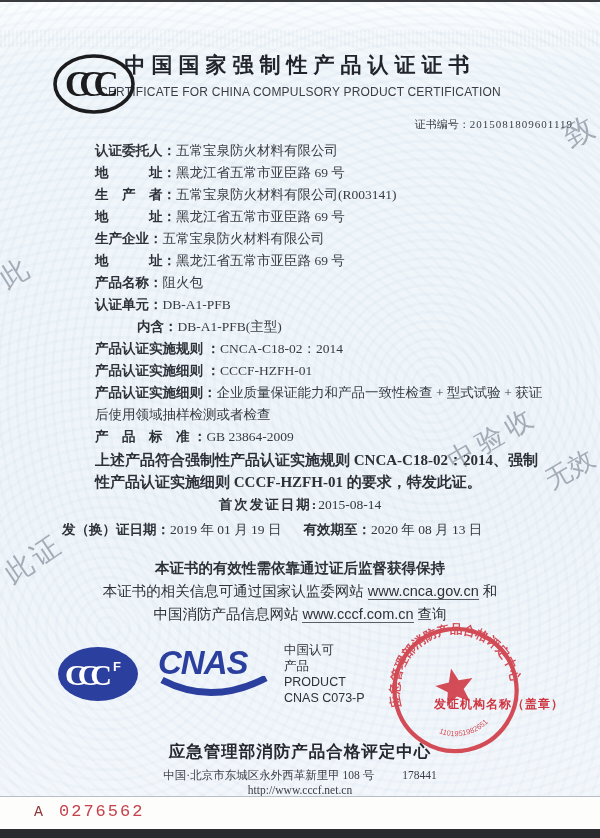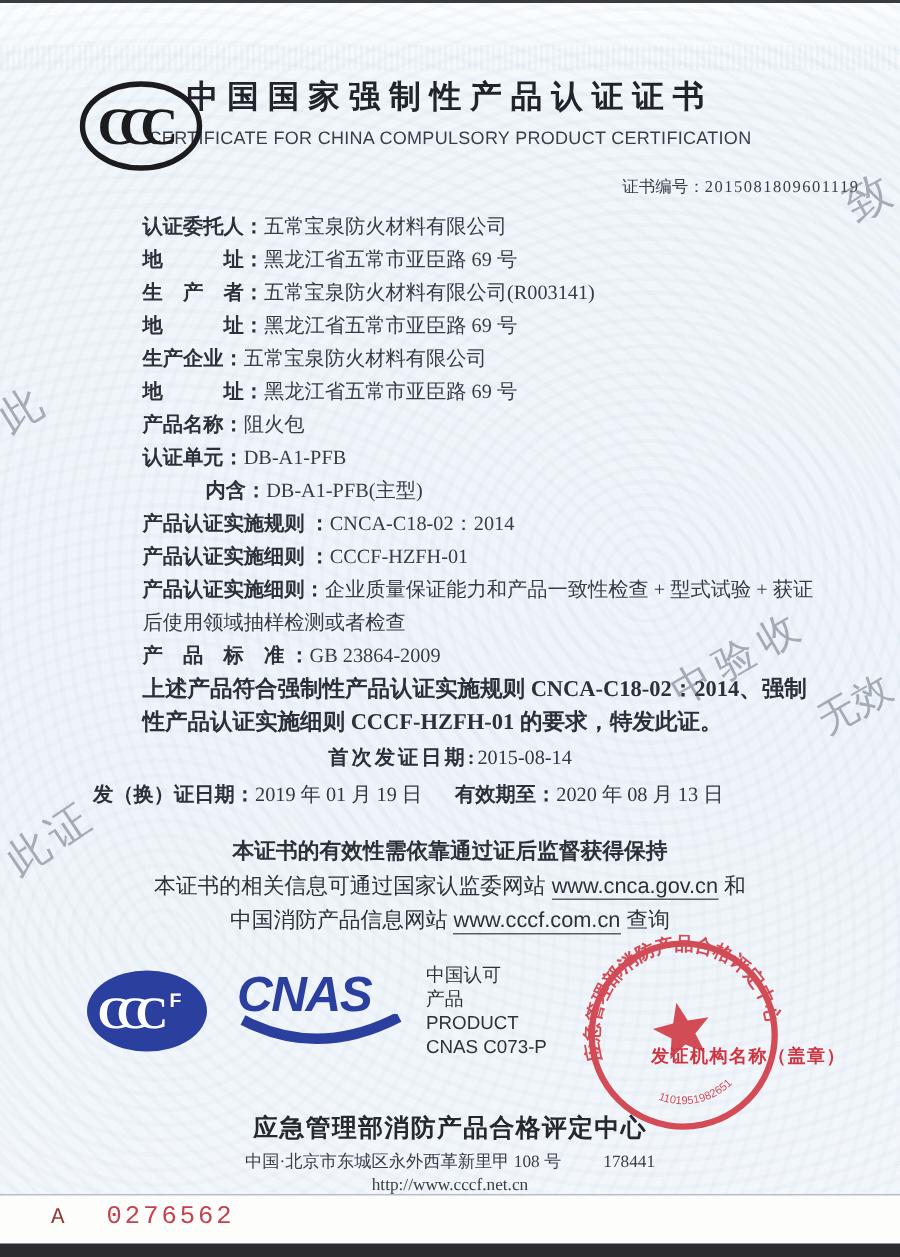--- a/index.html
+++ b/index.html
@@ -57,21 +57,21 @@
   .seal-label{position:absolute;left:402px;top:58px;z-index:5;color:#cf3540;font-size:12px;
     font-weight:bold;letter-spacing:1px;font-family:"Liberation Serif","DejaVu Serif",serif;padding-left:32px;}
   
   .org-name{position:relative;z-index:3;text-align:center;font-size:16.5px;font-weight:bold;
     letter-spacing:1px;color:#26282f;line-height:20px;margin-top:2px;}
   .address{text-align:center;font-size:11.5px;line-height:16px;margin-top:5px;color:#3a3d46;}
   .address .post{display:inline-block;margin-left:28px;}
   .website{text-align:center;font-size:11.5px;line-height:14px;color:#3a3d46;}
   .serial{position:absolute;left:34px;top:5px;font-family:"Liberation Mono","DejaVu Sans Mono",monospace;}
   .serial .pfx{color:#8f3a3a;font-size:15px;margin-right:16px;}
-  .serial .num{color:#c5414b;font-size:17px;letter-spacing:2px;margin-left:12px;}
+  .serial .num{color:#c5414b;font-size:17px;letter-spacing:2px;}
   
   .wm{position:absolute;color:rgba(88,94,110,.48);font-family:"DejaVu Serif",serif;z-index:2;pointer-events:none;}
   .wm0{right:6px;top:112px;font-size:30px;transform:rotate(-28deg);}
   .wm1{left:0px;top:255px;font-size:28px;transform:rotate(-32deg);}
   .wm2{right:58px;top:420px;font-size:27px;transform:rotate(-30deg);letter-spacing:6px;}
   .wm3{right:4px;top:452px;font-size:26px;transform:rotate(-30deg);}
   .wm4{left:2px;top:540px;font-size:28px;transform:rotate(-34deg);letter-spacing:4px;}
 </style>
 </head>
 <body>

